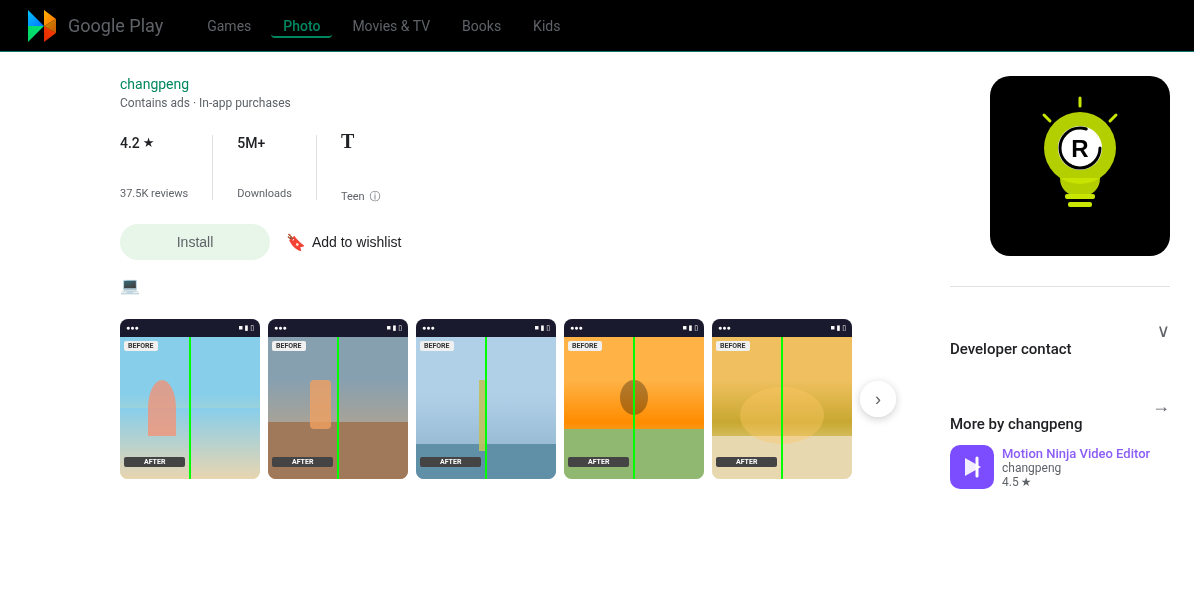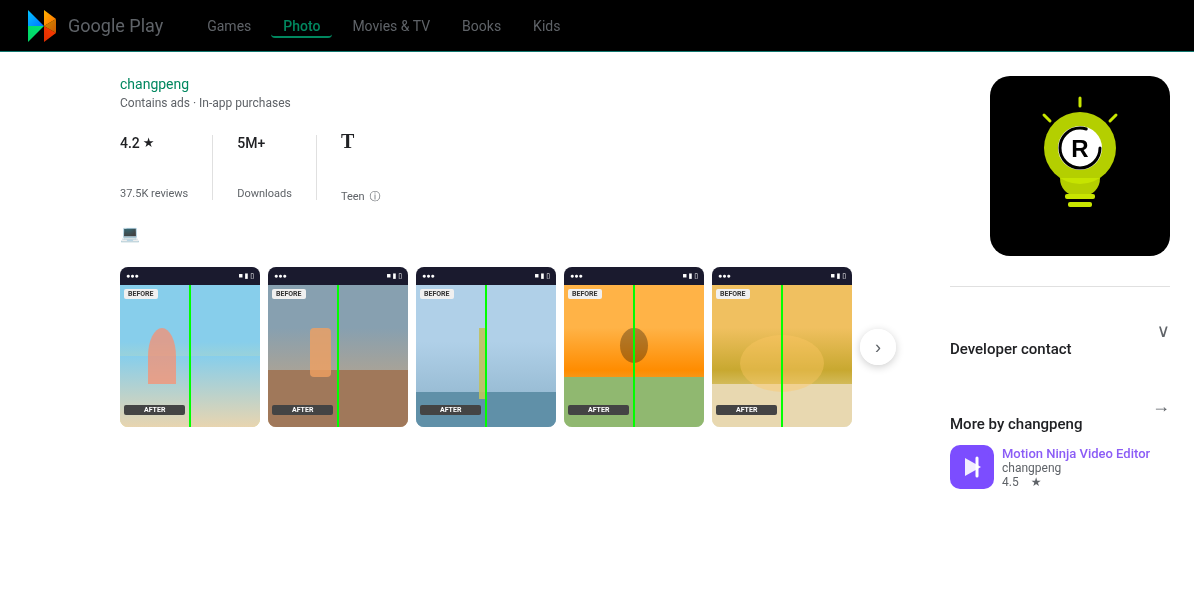--- a/index.html
+++ b/index.html
@@ -289,21 +289,21 @@
       border-radius: 10px;
       background: #7c4dff;
       flex-shrink: 0;
       display: flex;
       align-items: center;
       justify-content: center;
     }
     .mini-app-info { flex: 1; }
     .mini-app-name { font-size: 13px; font-weight: 500; color: #8b5cf6; }
     .mini-app-dev { font-size: 12px; color: #5f6368; }
-    .mini-app-rating { font-size: 12px; color: #5f6368; display: flex; align-items: flex-end; gap: 12px; }
+    .mini-app-rating { font-size: 12px; color: #5f6368; display: flex; align-items: flex-end; gap: 2px; }
 
     .right-panel {
       display: flex;
       flex-direction: column;
       align-items: flex-end;
       padding-top: 0;
     }
 
     .bottom-right {
       width: 220px;
@@ -400,20 +400,27 @@
         <div class="stat-value">
           <span style="font-size:20px; font-weight:bold; font-family: serif;">T</span>
         </div>
         <div class="stat-label">
           <span>Teen</span>
           <span style="color:#5f6368; font-size:11px; margin-left:2px;">ⓘ</span>
         </div>
       </div>
     </div>
 
+    <div class="buttons-row">
+      <button class="install-btn">Install</button>
+      <button class="wishlist-btn">
+        <span style="font-size:16px;">🔖</span>
+        <span>Add to wishlist</span>
+      </button>
+    </div>
 
     <div class="device-available">
       <span style="font-size:16px;">💻</span>
     </div>
 
     <div class="screenshots-section">
       <div class="screenshots-container">
 
         <div class="screenshot">
           <div class="screenshot-mockup">

